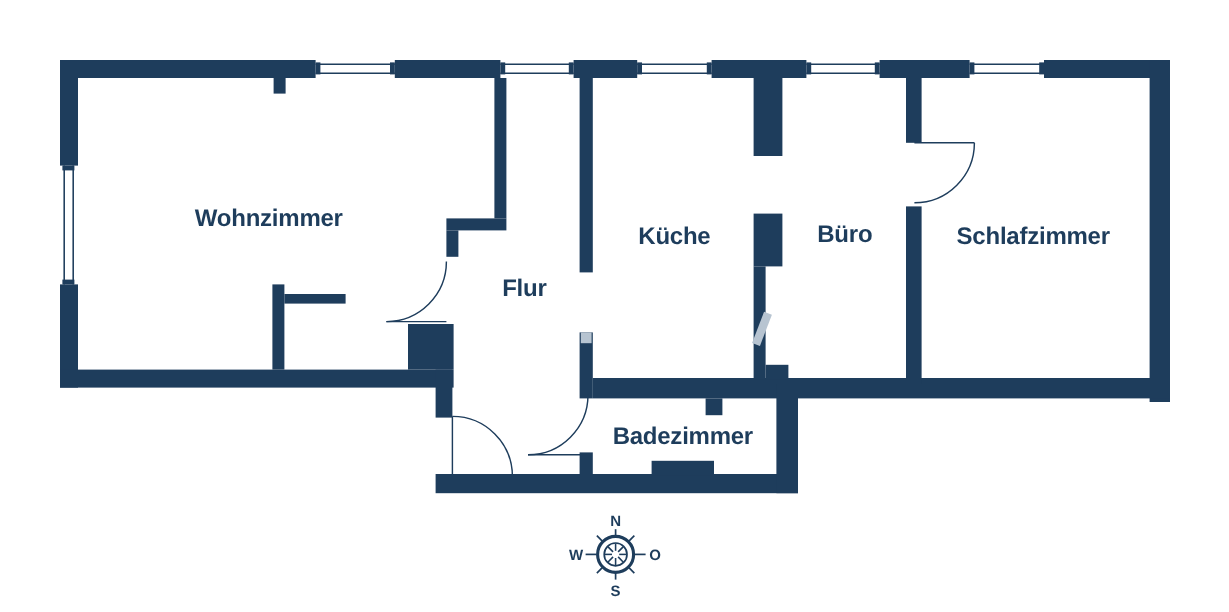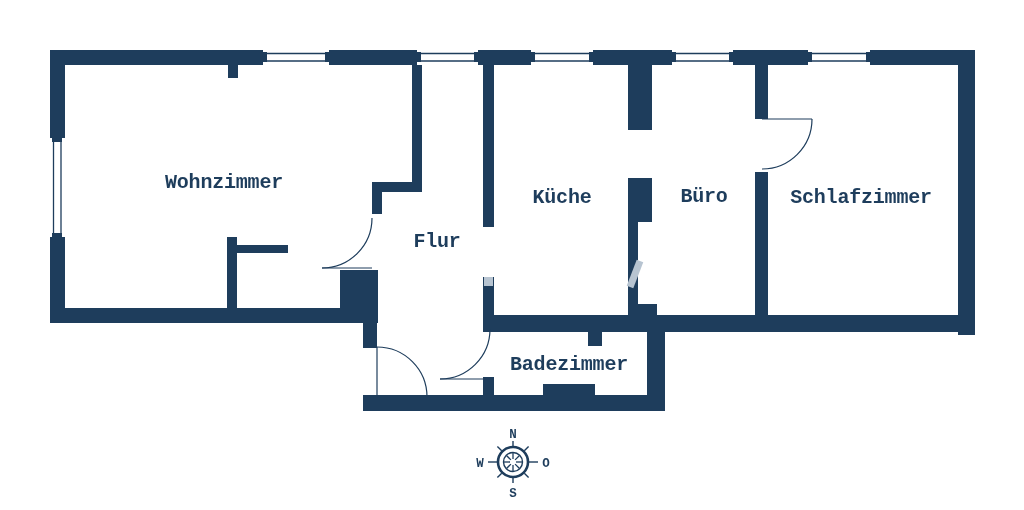--- a/index.html
+++ b/index.html
@@ -1,18 +1,18 @@
 <!DOCTYPE html>
 <html style="--wall: #1e3d5c; --line: #1e3d5c; --bg: #ffffff; --wm: #b7c4d1;"><head>
 <meta charset="utf-8">
 <title>Floor Plan</title>
 <style>
   html,body{margin:0;padding:0;background:var(--bg,#ffffff);}
   .stage{position:relative;width:1024px;height:510px;background:var(--bg,#ffffff);overflow:hidden;
-         font-family:Liberation Mono, monospace;}
+         font-family:Liberation Sans, sans-serif;}
   svg{position:absolute;left:0;top:0;}
   .wall{fill:var(--wall,#1e3d5c);stroke:none;}
   .thin{stroke:var(--line,#1e3d5c);stroke-width:1.3;fill:none;}
   .arc{stroke:var(--line,#1e3d5c);stroke-width:1.2;fill:none;}
   .wmfrag{fill:var(--wm,#b7c4d1);}
   .wmline{stroke:var(--wm,#b7c4d1);stroke-width:7;fill:none;}
   .room-label{fill:var(--line,#1e3d5c);font-size:20px;font-weight:bold;letter-spacing:-0.2px;
               text-anchor:middle;}
   .flur-label{font-size:20px;}
   .compass-letter{fill:var(--line,#1e3d5c);font-size:12.5px;font-weight:bold;text-anchor:middle;}

